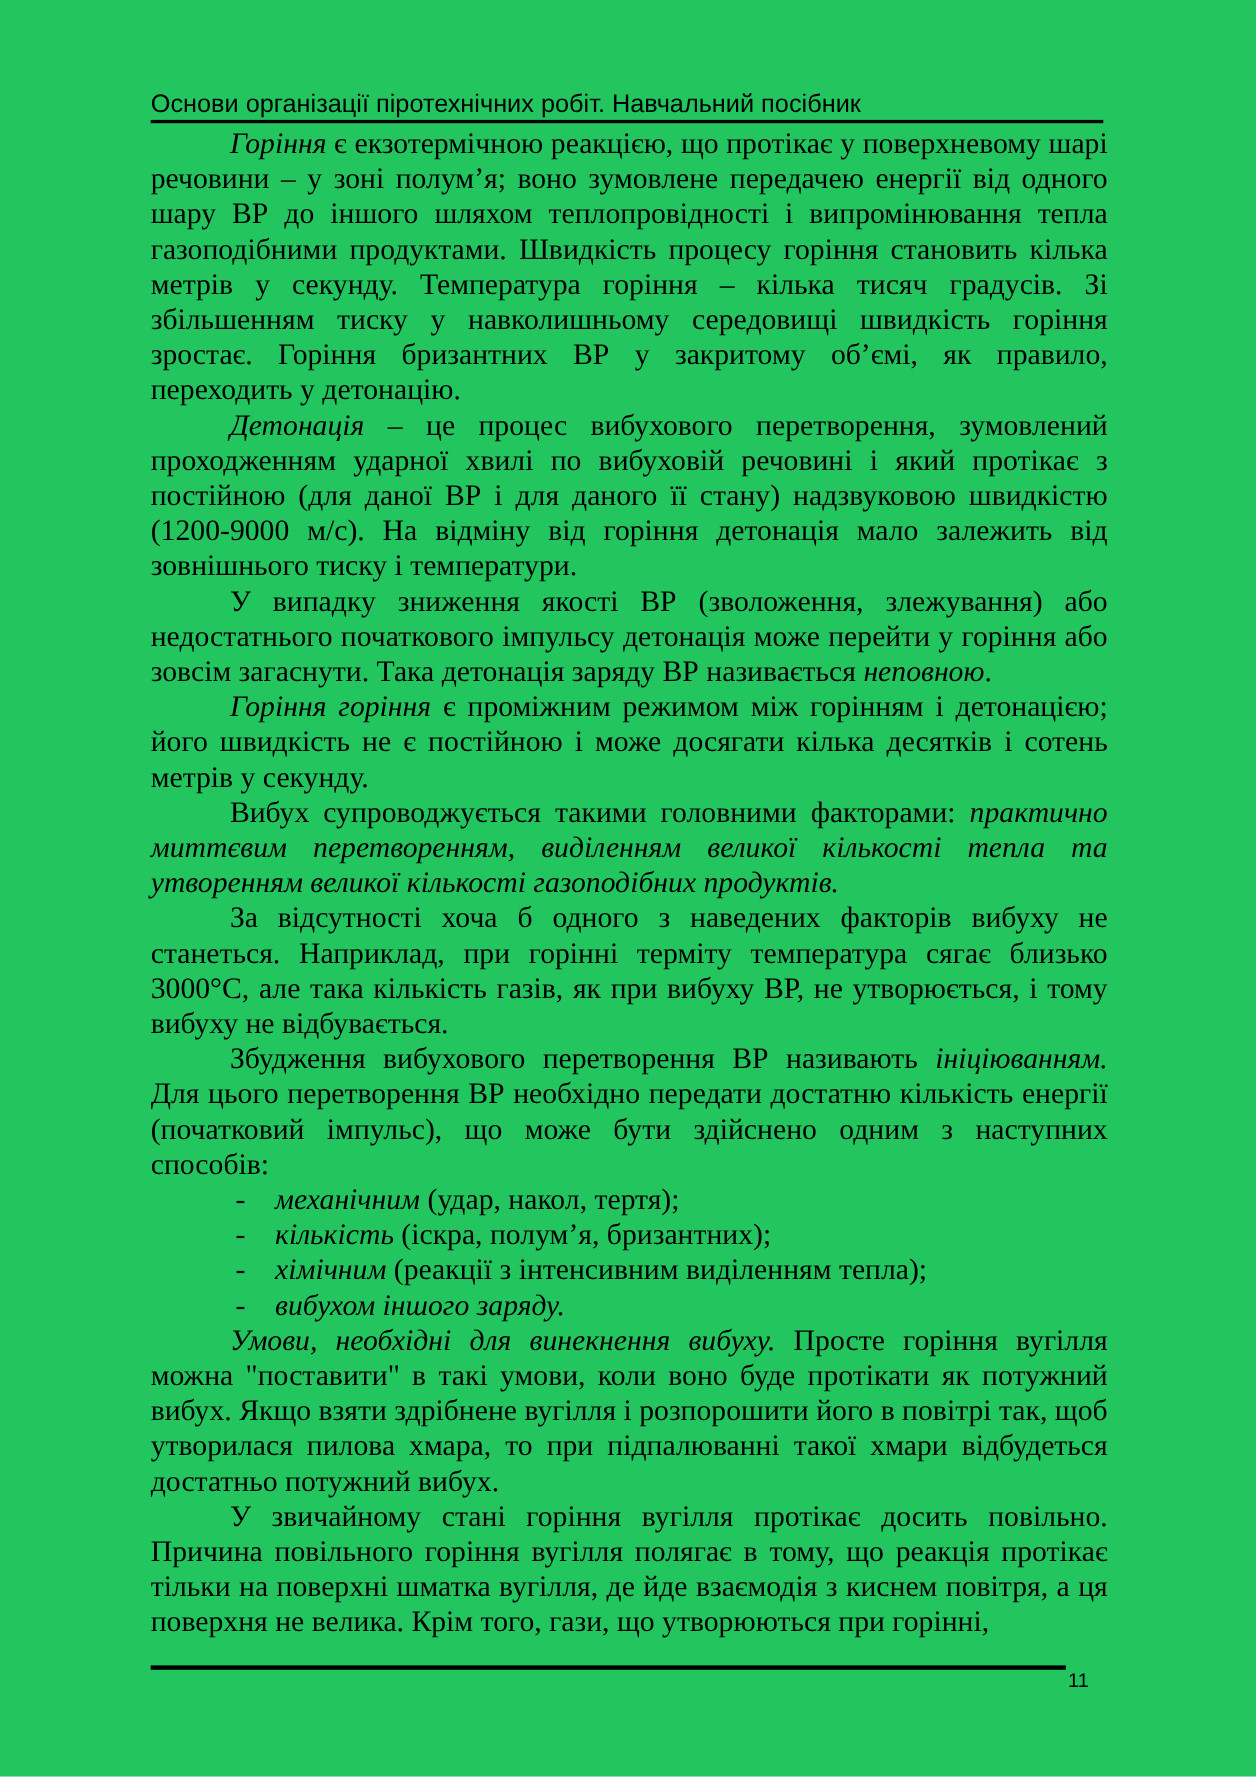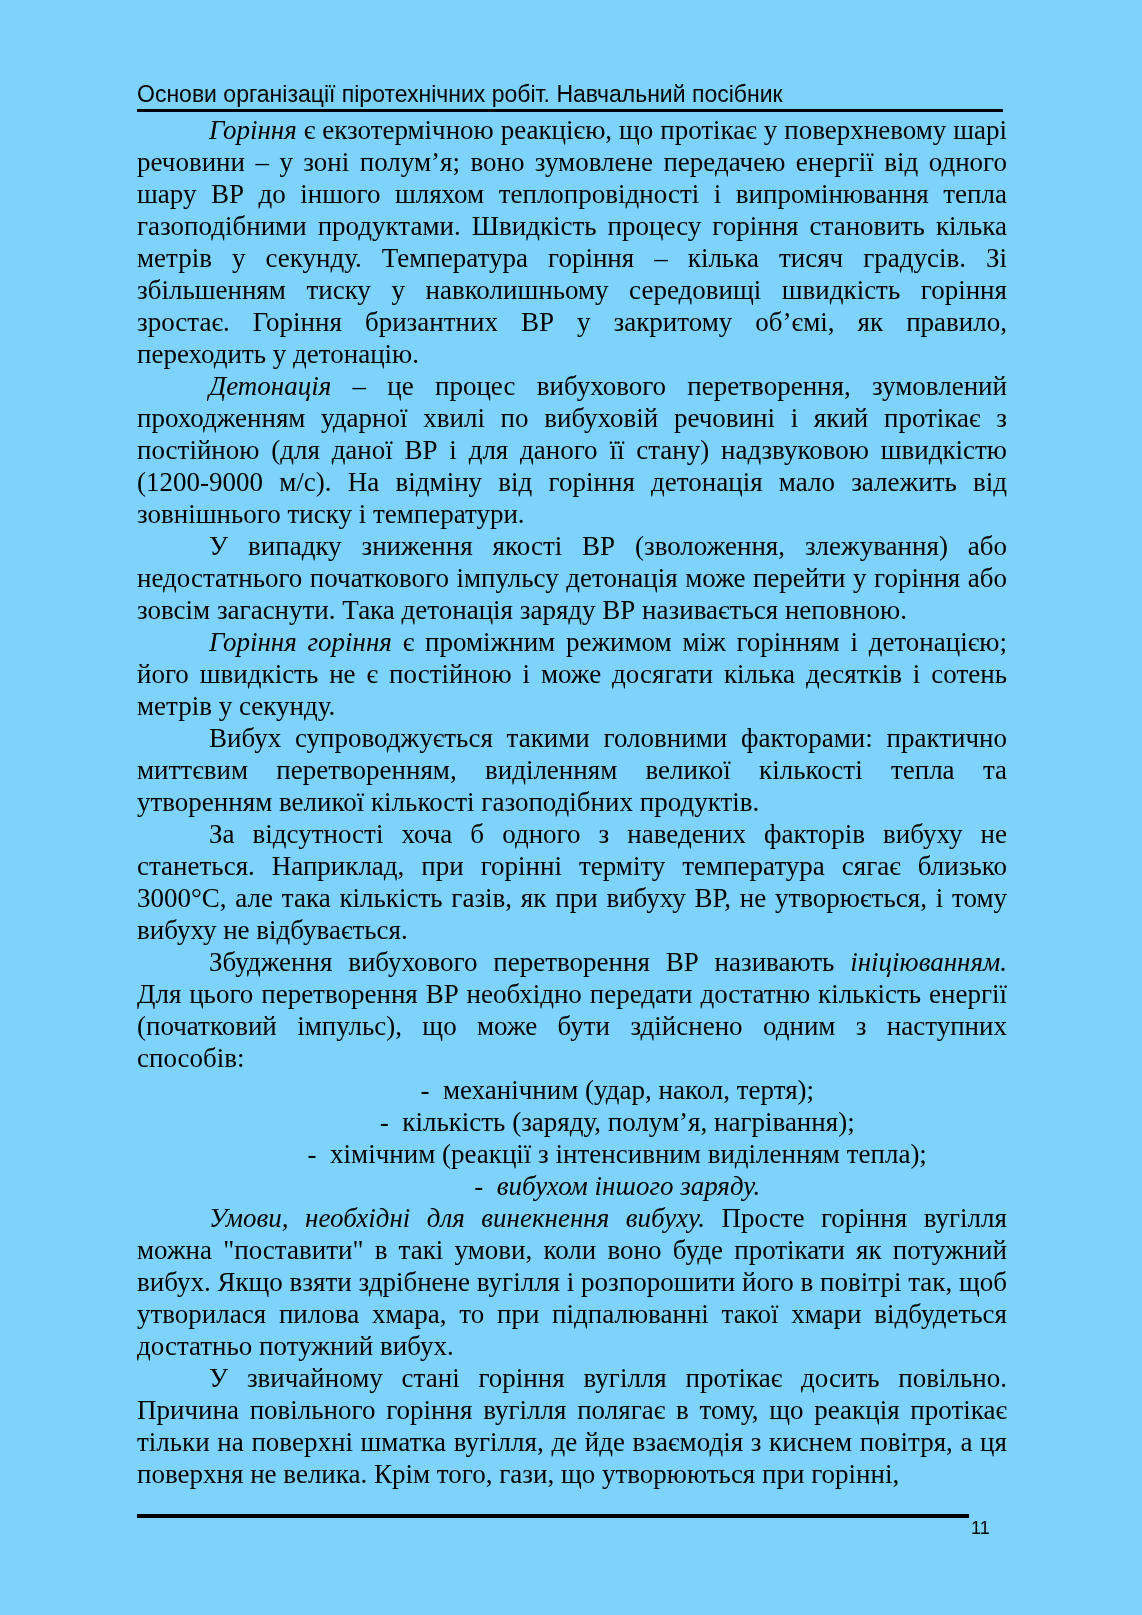--- a/index.html
+++ b/index.html
@@ -4,21 +4,21 @@
 <style>
   html, body {
     margin: 0;
     padding: 0;
     background: #e8e8e8;
   }
   .page {
     position: relative;
     width: 1142px;
     height: 1615px;
-    background: #7dd3fc;
+    background: #22c55e;
     color: #000000;
     font-family: "Liberation Serif", serif;
     overflow: hidden;
   }
   .running-header {
     position: absolute;
     left: 137px;
     top: 81px;
     width: 870px;
     font-family: "Liberation Sans", sans-serif;
@@ -47,31 +47,32 @@
   .content p {
     margin: 0;
     padding: 0;
   }
   p.para {
     text-indent: 72px;
   }
   p.list {
     text-indent: 0;
     padding-left: 77px;
-    text-align: center;
+    text-align: left;
   }
   .dash {
     display: inline-block;
     width: 36px;
   }
   .seg.normal {
     font-style: normal;
     font-weight: normal;
   }
   .seg.italic {
+    font-style: italic;
   }
   .seg.bold-italic {
     font-style: italic;
     font-weight: normal;
   }
   .footer-rule {
     position: absolute;
     left: 137px;
     top: 1514px;
     width: 832px;
@@ -96,21 +97,21 @@
 
   <div class="content">
       <p class="para"><span class="seg bold-italic">Горіння</span><span class="seg normal"> є екзотермічною реакцією, що протікає у поверхневому шарі речовини – у зоні полум’я; воно зумовлене передачею енергії від одного шару ВР до іншого шляхом теплопровідності і випромінювання тепла газоподібними продуктами. Швидкість процесу горіння становить кілька метрів у секунду. Температура горіння – кілька тисяч градусів. Зі збільшенням тиску у навколишньому середовищі швидкість горіння зростає. Горіння бризантних ВР у закритому об’ємі, як правило, переходить у детонацію.</span></p>
       <p class="para"><span class="seg bold-italic">Детонація</span><span class="seg normal"> – це процес вибухового перетворення, зумовлений проходженням ударної хвилі по вибуховій речовині і який протікає з постійною (для даної ВР і для даного її стану) надзвуковою швидкістю (1200-9000 м/с). На відміну від горіння детонація мало залежить від зовнішнього тиску і температури.</span></p>
       <p class="para"><span class="seg normal">У випадку зниження якості ВР (зволоження, злежування) або недостатнього початкового імпульсу детонація може перейти у горіння або зовсім загаснути. Така детонація заряду ВР називається </span><span class="seg italic">неповною</span><span class="seg normal">.</span></p>
       <p class="para"><span class="seg bold-italic">Горіння горіння</span><span class="seg normal"> є проміжним режимом між горінням і детонацією; його швидкість не є постійною і може досягати кілька десятків і сотень метрів у секунду.</span></p>
       <p class="para"><span class="seg normal">Вибух супроводжується такими головними факторами: </span><span class="seg italic">практично миттєвим перетворенням, виділенням великої кількості тепла та утворенням великої кількості газоподібних продуктів.</span></p>
       <p class="para"><span class="seg normal">За відсутності хоча б одного з наведених факторів вибуху не станеться. Наприклад, при горінні терміту температура сягає близько 3000°С, але така кількість газів, як при вибуху ВР, не утворюється, і тому вибуху не відбувається.</span></p>
       <p class="para"><span class="seg normal">Збудження вибухового перетворення ВР називають </span><span class="seg bold-italic">ініціюванням.</span><span class="seg normal"> Для цього перетворення ВР необхідно передати достатню кількість енергії (початковий імпульс), що може бути здійснено одним з наступних способів:</span></p>
       <p class="list"><span class="dash">-</span><span class="seg italic">механічним</span><span class="seg normal"> (удар, накол, тертя);</span></p>
-      <p class="list"><span class="dash">-</span><span class="seg italic">кількість</span><span class="seg normal"> (заряду, полум’я, нагрівання);</span></p>
+      <p class="list"><span class="dash">-</span><span class="seg italic">кількість</span><span class="seg normal"> (іскра, полум’я, бризантних);</span></p>
       <p class="list"><span class="dash">-</span><span class="seg italic">хімічним</span><span class="seg normal"> (реакції з інтенсивним виділенням тепла);</span></p>
       <p class="list"><span class="dash">-</span><span class="seg bold-italic">вибухом іншого заряду.</span></p>
       <p class="para"><span class="seg bold-italic">Умови, необхідні для винекнення вибуху.</span><span class="seg normal"> Просте горіння вугілля можна "поставити" в такі умови, коли воно буде протікати як потужний вибух. Якщо взяти здрібнене вугілля і розпорошити його в повітрі так, щоб утворилася пилова хмара, то при підпалюванні такої хмари відбудеться достатньо потужний вибух.</span></p>
       <p class="para"><span class="seg normal">У звичайному стані горіння вугілля протікає досить повільно. Причина повільного горіння вугілля полягає в тому, що реакція протікає тільки на поверхні шматка вугілля, де йде взаємодія з киснем повітря, а ця поверхня не велика. Крім того, гази, що утворюються при горінні,</span></p>
     </div>
 
   <div class="footer-rule"></div>
   <div class="page-number">11</div>
 </div>
 

